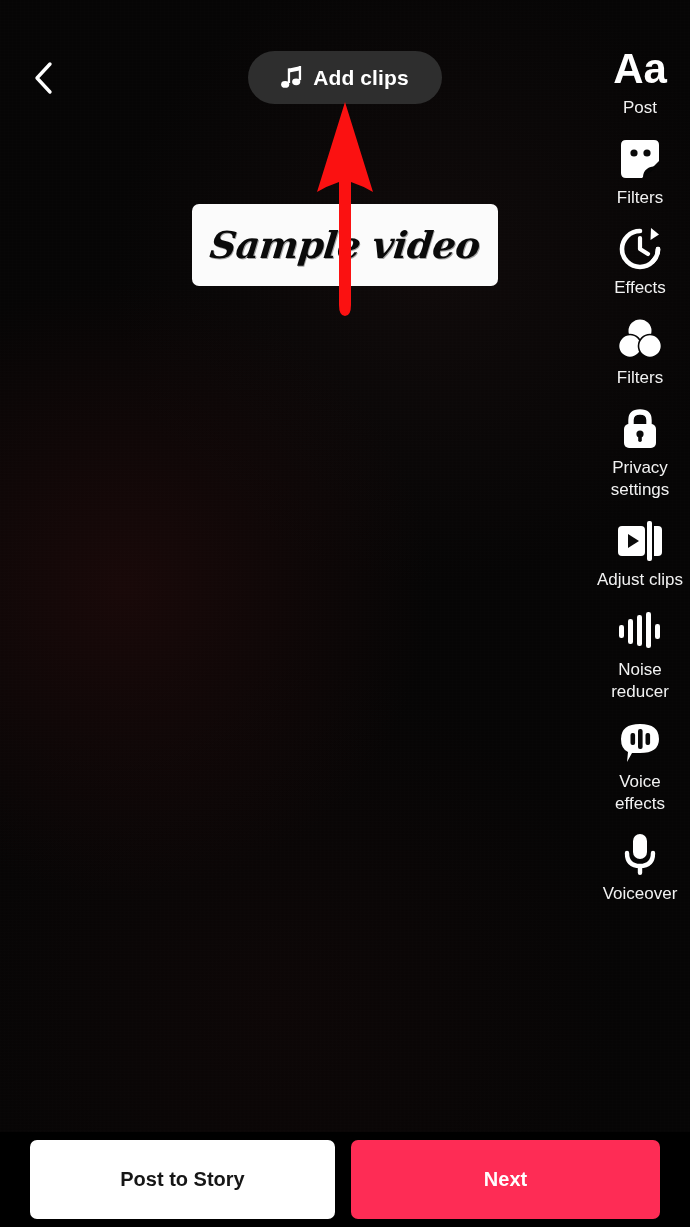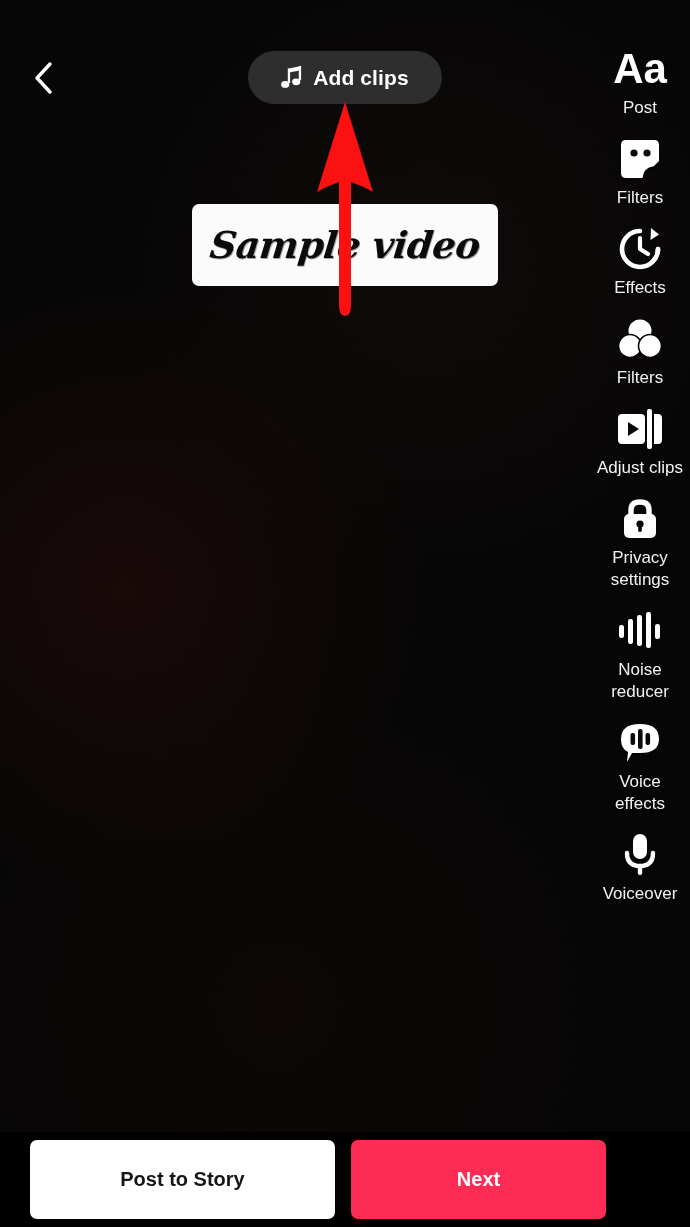--- a/index.html
+++ b/index.html
@@ -113,21 +113,21 @@
     height:79px;
     border-radius:7px;
     display:flex; align-items:center; justify-content:center;
     font-size:20px; font-weight:bold;
     cursor:pointer;
   }
   #post-story-btn {
     width:305px; background:#fff; color:#161616;
   }
   #next-btn {
-    width:255px; background:#fe2c55; color:#fff;
+    width:309px; background:#fe2c55; color:#fff;
   }
 </style>
 </head>
 <body>
 
 <div id="screen">
 
   <div id="video-bg">
     <div id="noise"></div>
   </div>
@@ -195,41 +195,41 @@
           <circle cx="23" cy="14" r="11.5" fill="#fff"></circle>
           <circle cx="13" cy="29" r="11.5" fill="#fff" stroke="#070606" stroke-width="1.6"></circle>
           <circle cx="33" cy="29" r="11.5" fill="#fff" stroke="#070606" stroke-width="1.6"></circle>
         </svg>
       </div>
       <div class="tlabel">Filters</div>
     </div>
 
     <div class="tool">
       <div class="glyph">
+        <svg width="44" height="46" viewBox="0 0 44 46">
+          <path d="M13 19 V14 Q13 6 22 6 Q31 6 31 14 V19" fill="none" stroke="#fff" stroke-width="5.4" stroke-linecap="round"></path>
+          <rect x="6" y="18" width="32" height="24" rx="5" fill="#fff"></rect>
+          <circle cx="22" cy="28" r="3.6" fill="#0a0a0a"></circle>
+          <rect x="20.2" y="28" width="3.6" height="8" rx="1.8" fill="#0a0a0a"></rect>
+        </svg>
+      </div>
+      <div class="tlabel">Privacy
+settings</div>
+    </div>
+
+    <div class="tool">
+      <div class="glyph">
         <svg width="48" height="42" viewBox="0 0 48 42">
           <rect x="2" y="6" width="27" height="30" rx="4" fill="#fff"></rect>
           <path d="M12 14 L23 21 L12 28 Z" fill="#0a0a0a"></path>
           <rect x="31" y="1" width="5" height="40" rx="2" fill="#fff"></rect>
           <path d="M38 6 H42 Q46 6 46 10 V32 Q46 36 42 36 H38 Z" fill="#fff"></path>
         </svg>
       </div>
       <div class="tlabel">Adjust clips</div>
-    </div>
-
-    <div class="tool">
-      <div class="glyph">
-        <svg width="44" height="46" viewBox="0 0 44 46">
-          <path d="M13 19 V14 Q13 6 22 6 Q31 6 31 14 V19" fill="none" stroke="#fff" stroke-width="5.4" stroke-linecap="round"></path>
-          <rect x="6" y="18" width="32" height="24" rx="5" fill="#fff"></rect>
-          <circle cx="22" cy="28" r="3.6" fill="#0a0a0a"></circle>
-          <rect x="20.2" y="28" width="3.6" height="8" rx="1.8" fill="#0a0a0a"></rect>
-        </svg>
-      </div>
-      <div class="tlabel">Privacy
-settings</div>
     </div>
 
     <div class="tool">
       <div class="glyph">
         <svg width="46" height="40" viewBox="0 0 46 40">
           <rect x="2" y="14" width="5" height="13" rx="2.2" fill="#fff"></rect>
           <rect x="11" y="8" width="5" height="25" rx="2.2" fill="#fff"></rect>
           <rect x="20" y="4" width="5" height="31" rx="2.2" fill="#fff"></rect>
           <rect x="29" y="1" width="5" height="36" rx="2.2" fill="#fff"></rect>
           <rect x="38" y="13" width="5" height="15" rx="2.2" fill="#fff"></rect>

